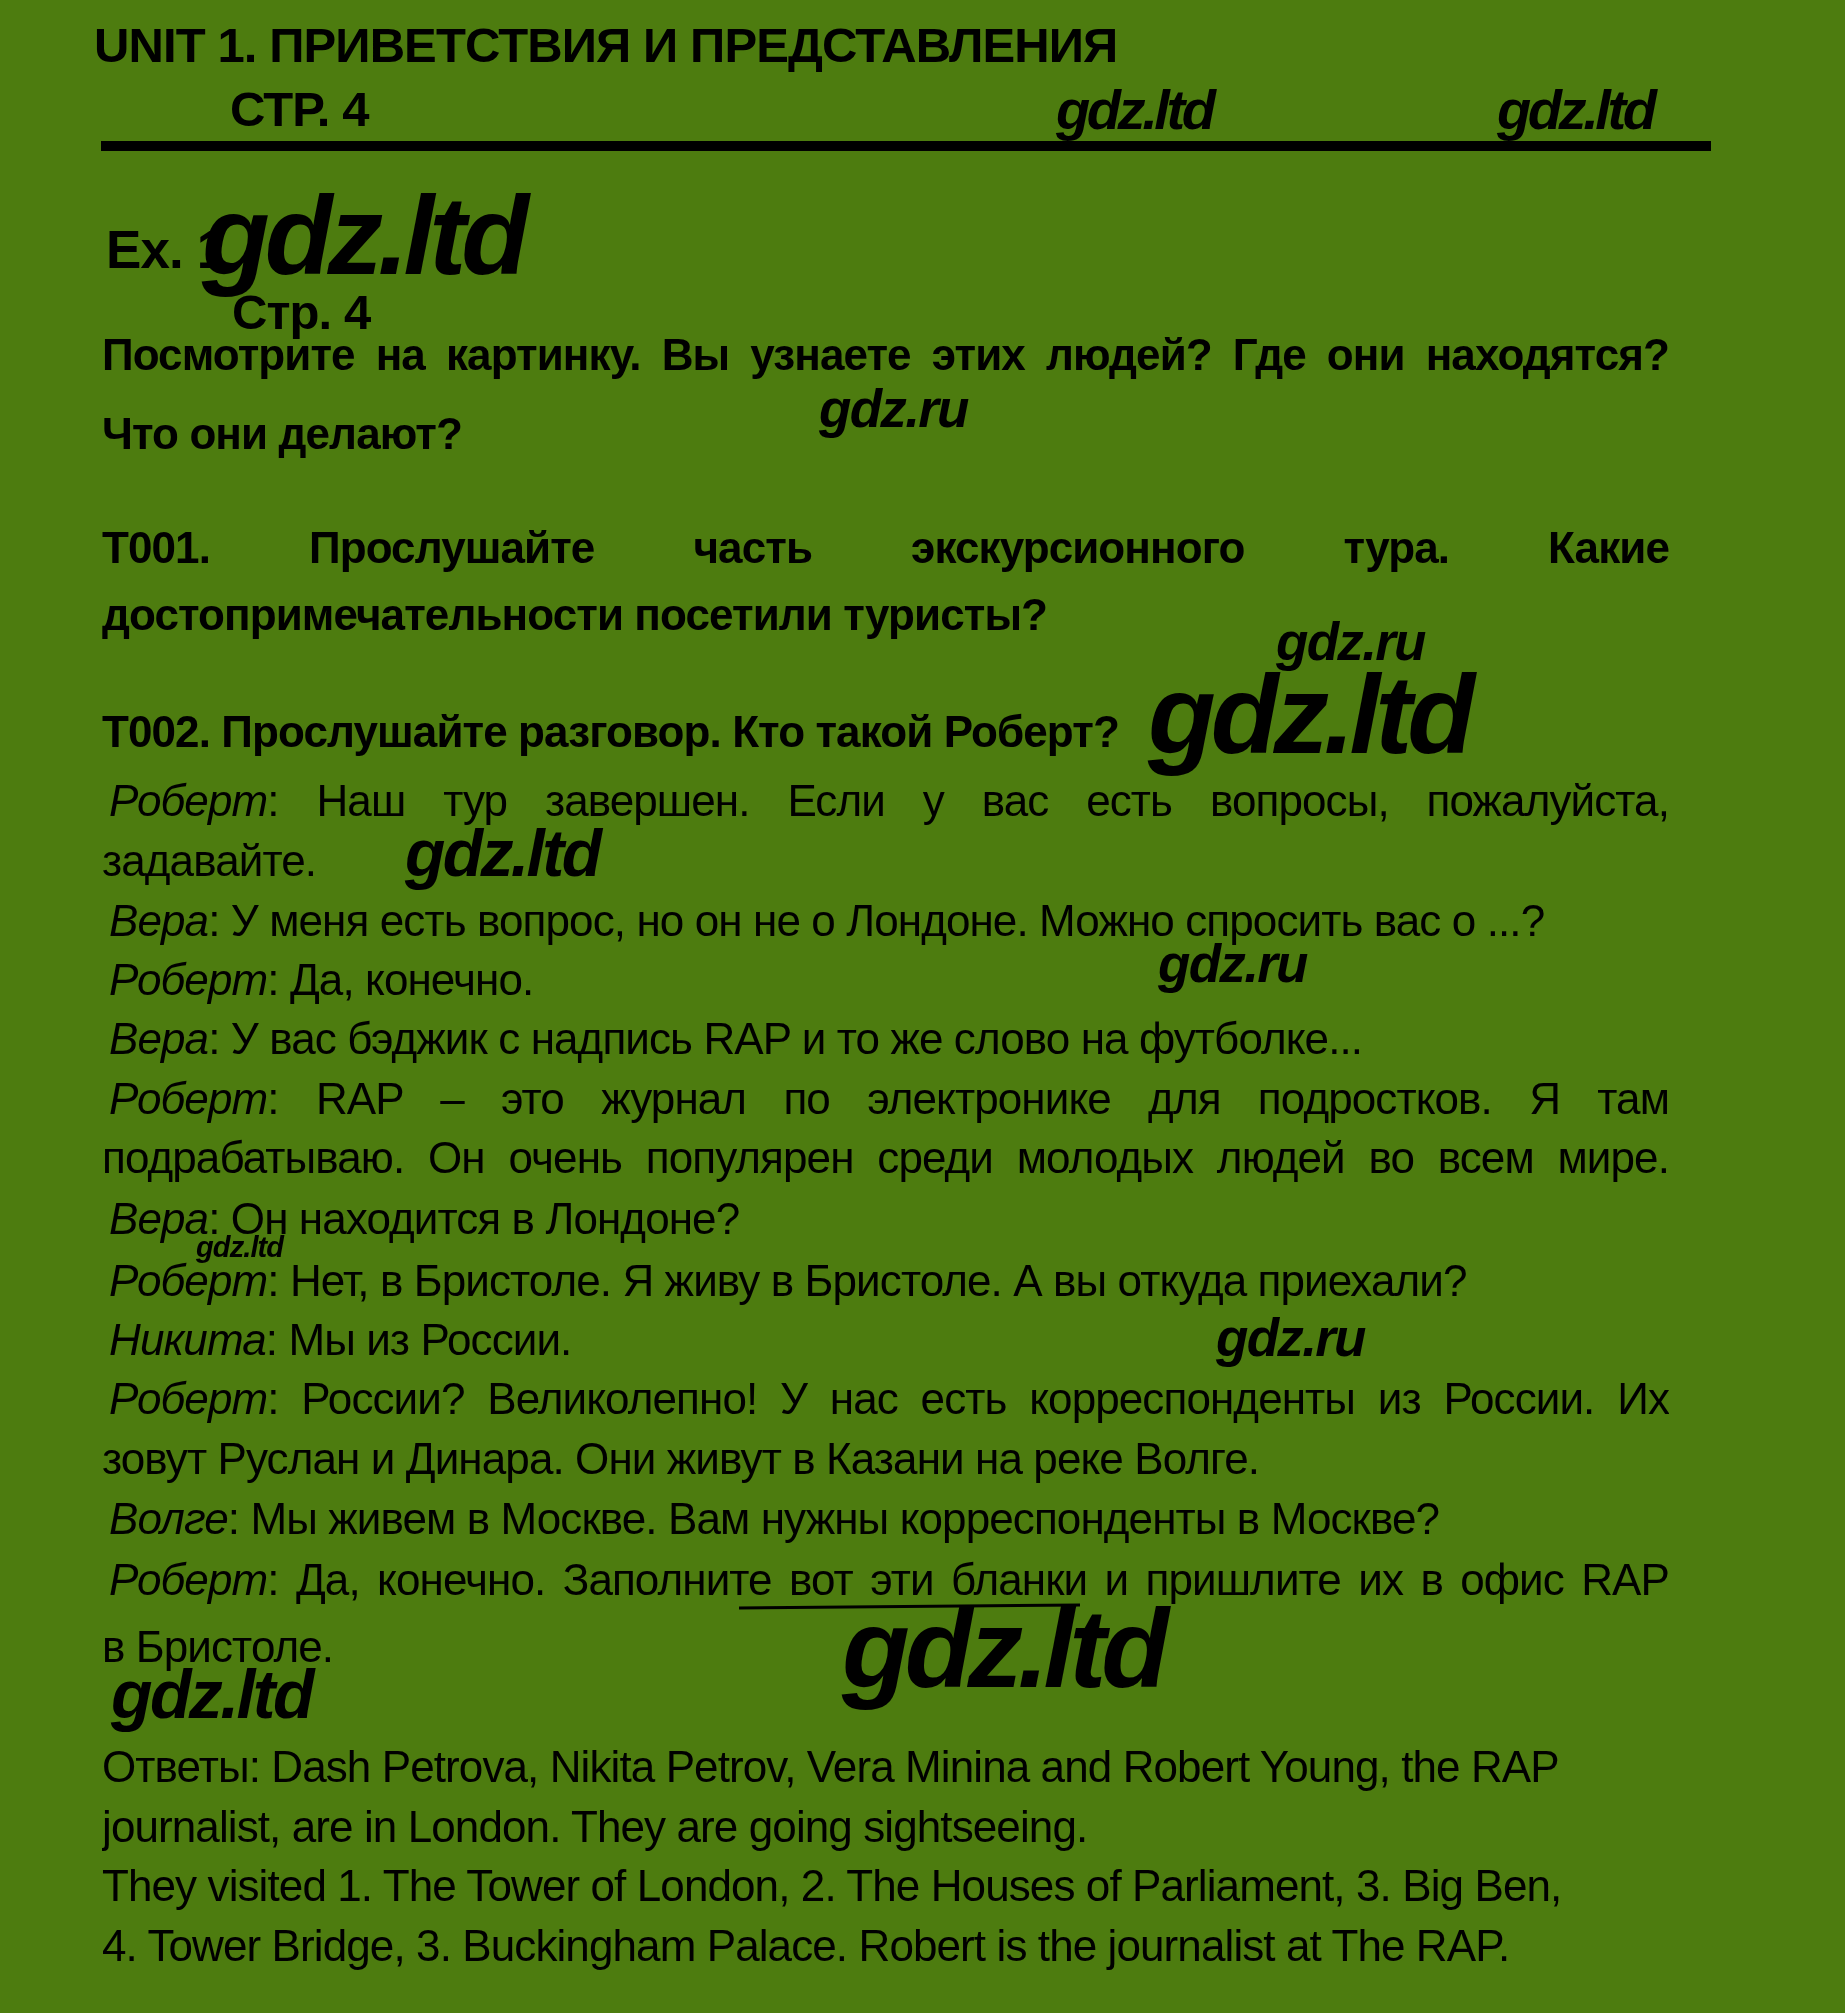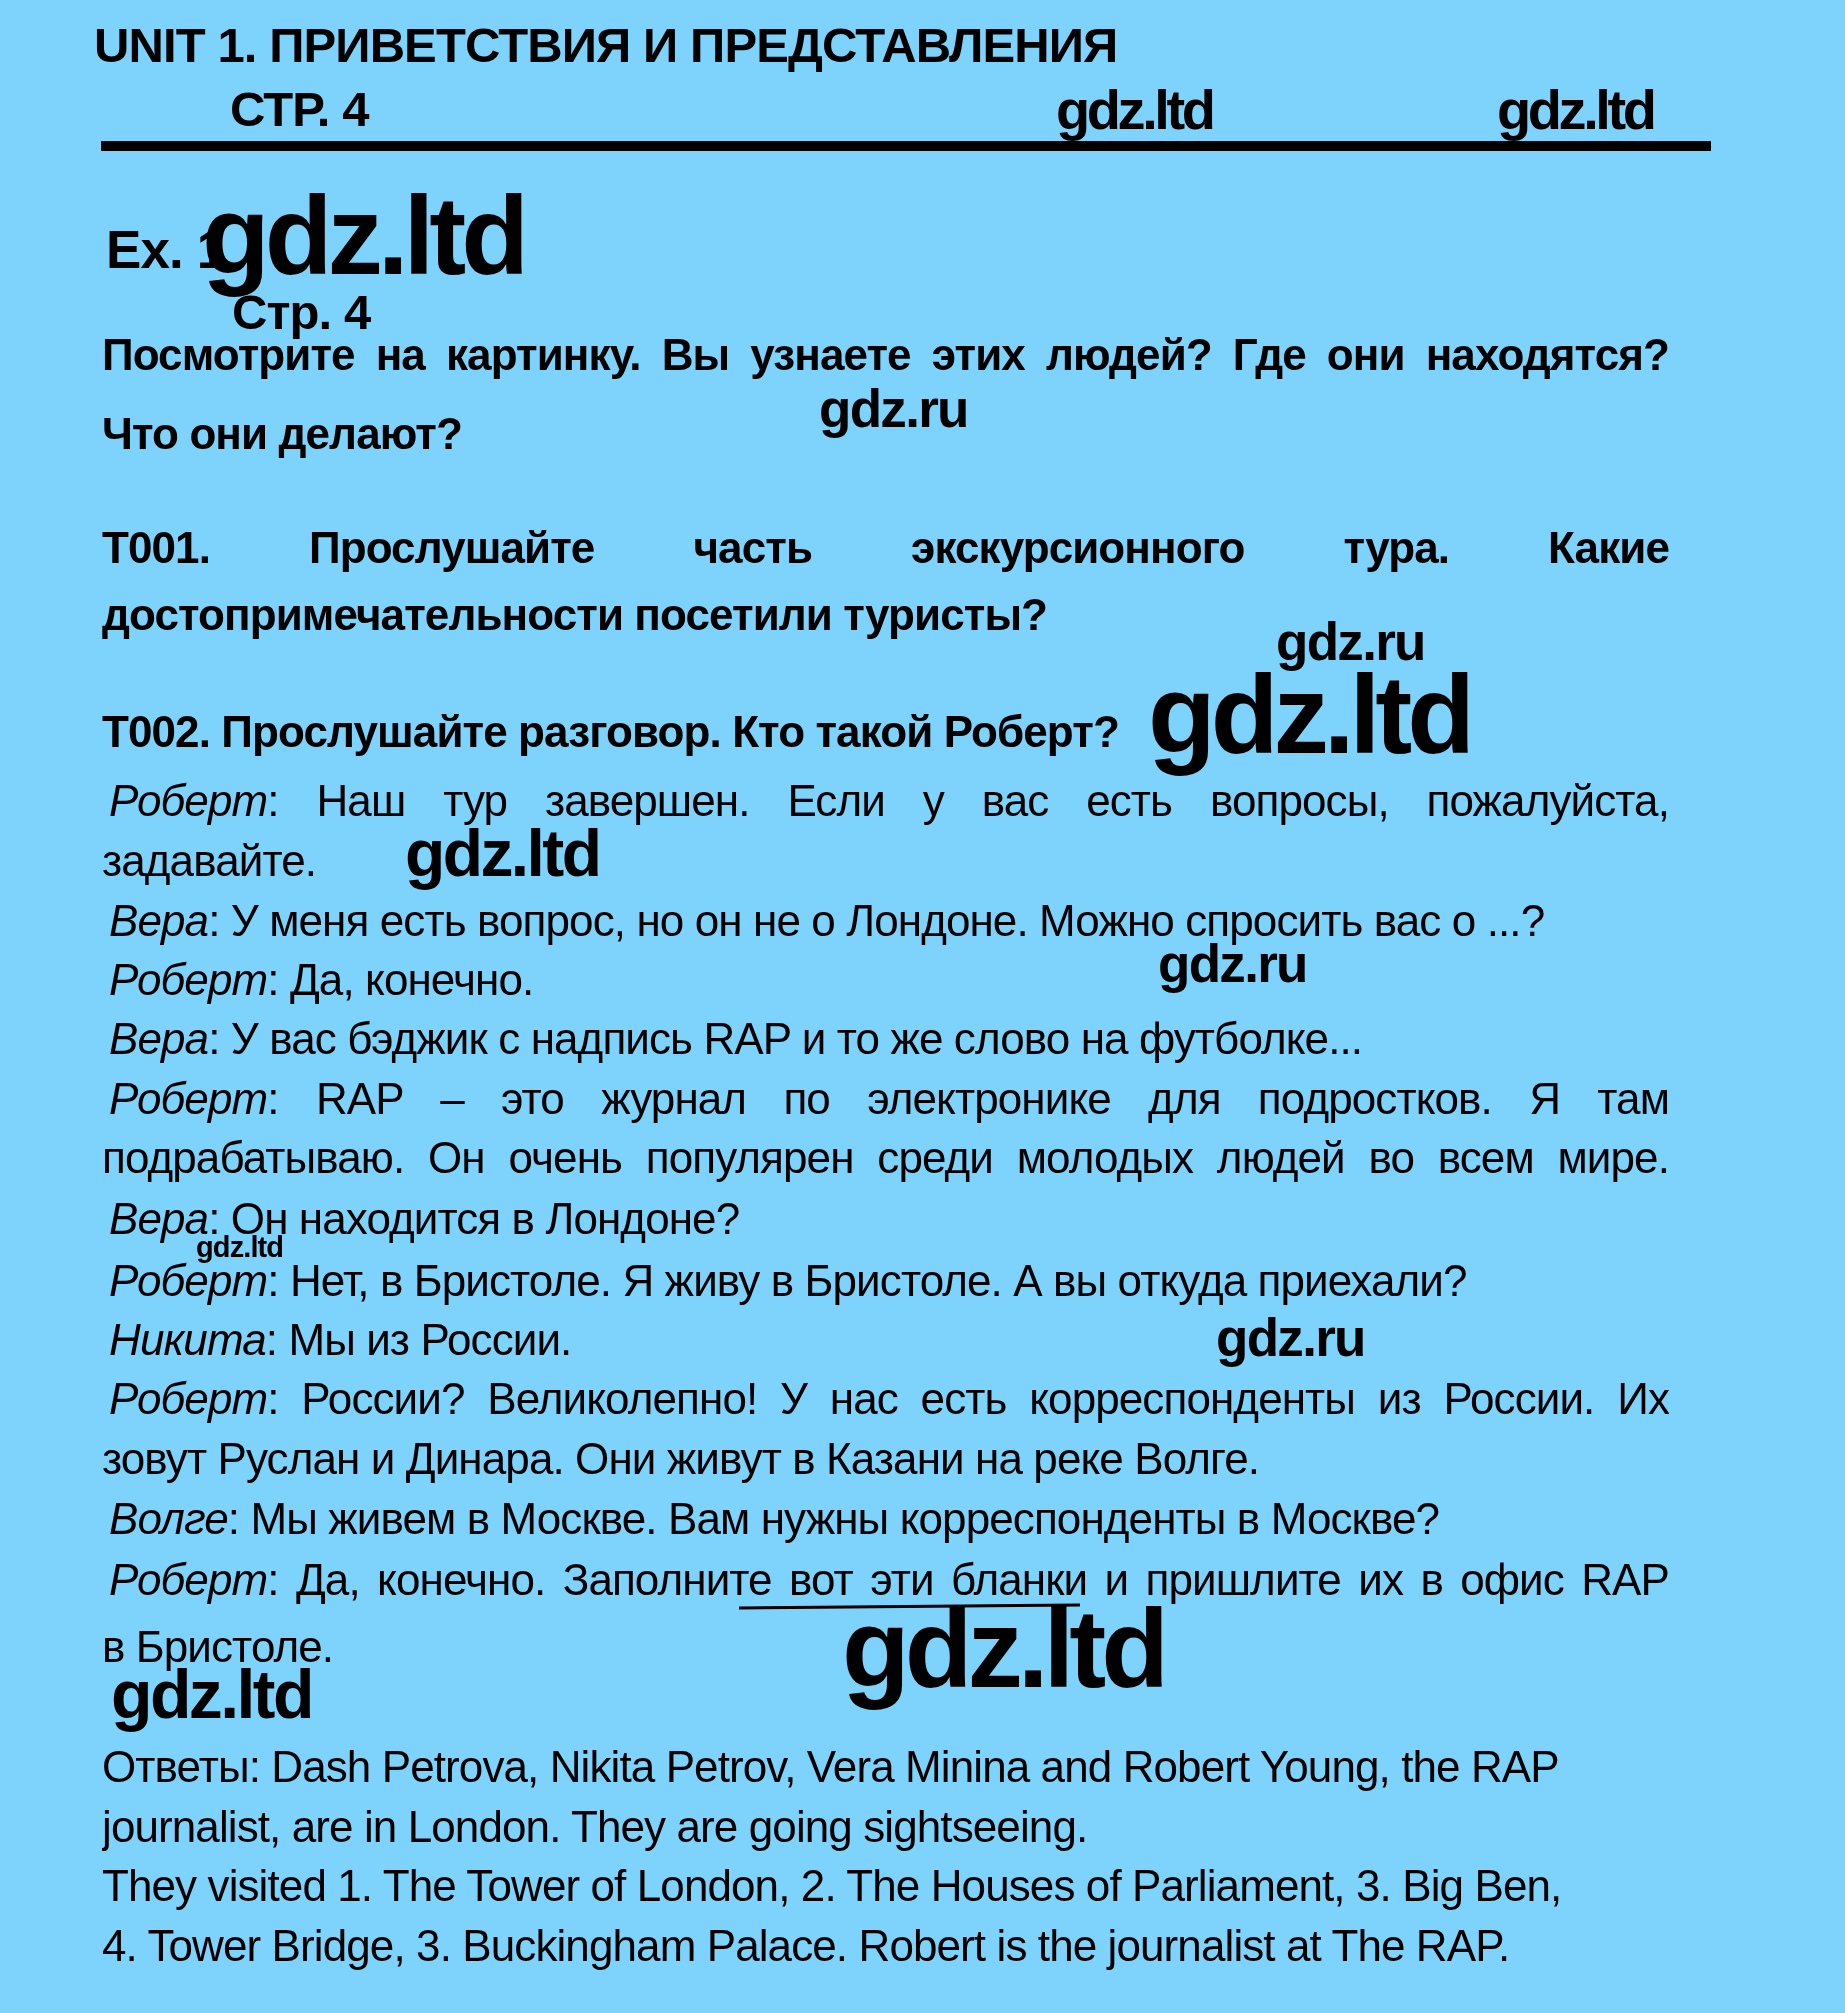--- a/index.html
+++ b/index.html
@@ -1,19 +1,19 @@
 <!DOCTYPE html>
 <html style="font-size:13.6px"><head>
 <meta charset="utf-8">
 <style>
   html,body { margin:0; padding:0; background:#ffffff; }
   #page {
     position:relative;
     width:1846px; height:2014px;
-    background:#7dd3fc;
+    background:#4d7c0f;
     color:#000000;
     font-family:"Liberation Sans", sans-serif;
     overflow:hidden;
   }
   .line {
     position:absolute;
     left:102px; width:1567px;
     font-size:44px; line-height:53px; height:53px;
     letter-spacing:-0.9px;
     white-space:normal;
@@ -22,20 +22,21 @@
   .wide { width:1610px; }
   .just { text-align:justify; text-align-last:justify; }
   .b { font-weight:bold; }
   .sp { font-style:italic;margin-left:7px; }
   .wm {
     position:absolute;
     font-weight:bold;
     line-height:1;
     letter-spacing:-1.7px;
     white-space:nowrap;
+    font-style:italic;
   }
   .rule {
     position:absolute;
     background:#000;
   }
   .hdr-title { position:absolute; left:94px; top:17px; font-size:49px; font-weight:bold; letter-spacing:-0.9px; white-space:nowrap; }
   .hdr-page  { position:absolute; left:230px; top:81px; font-size:49px; font-weight:bold; letter-spacing:-0.9px; }
   .ex-label  { position:absolute; left:106px; top:219px; font-size:53px; font-weight:bold; letter-spacing:-0.9px; }
   .ex-page   { position:absolute; left:232px; top:284px; font-size:49px; font-weight:bold; letter-spacing:-0.9px; }
 </style>

